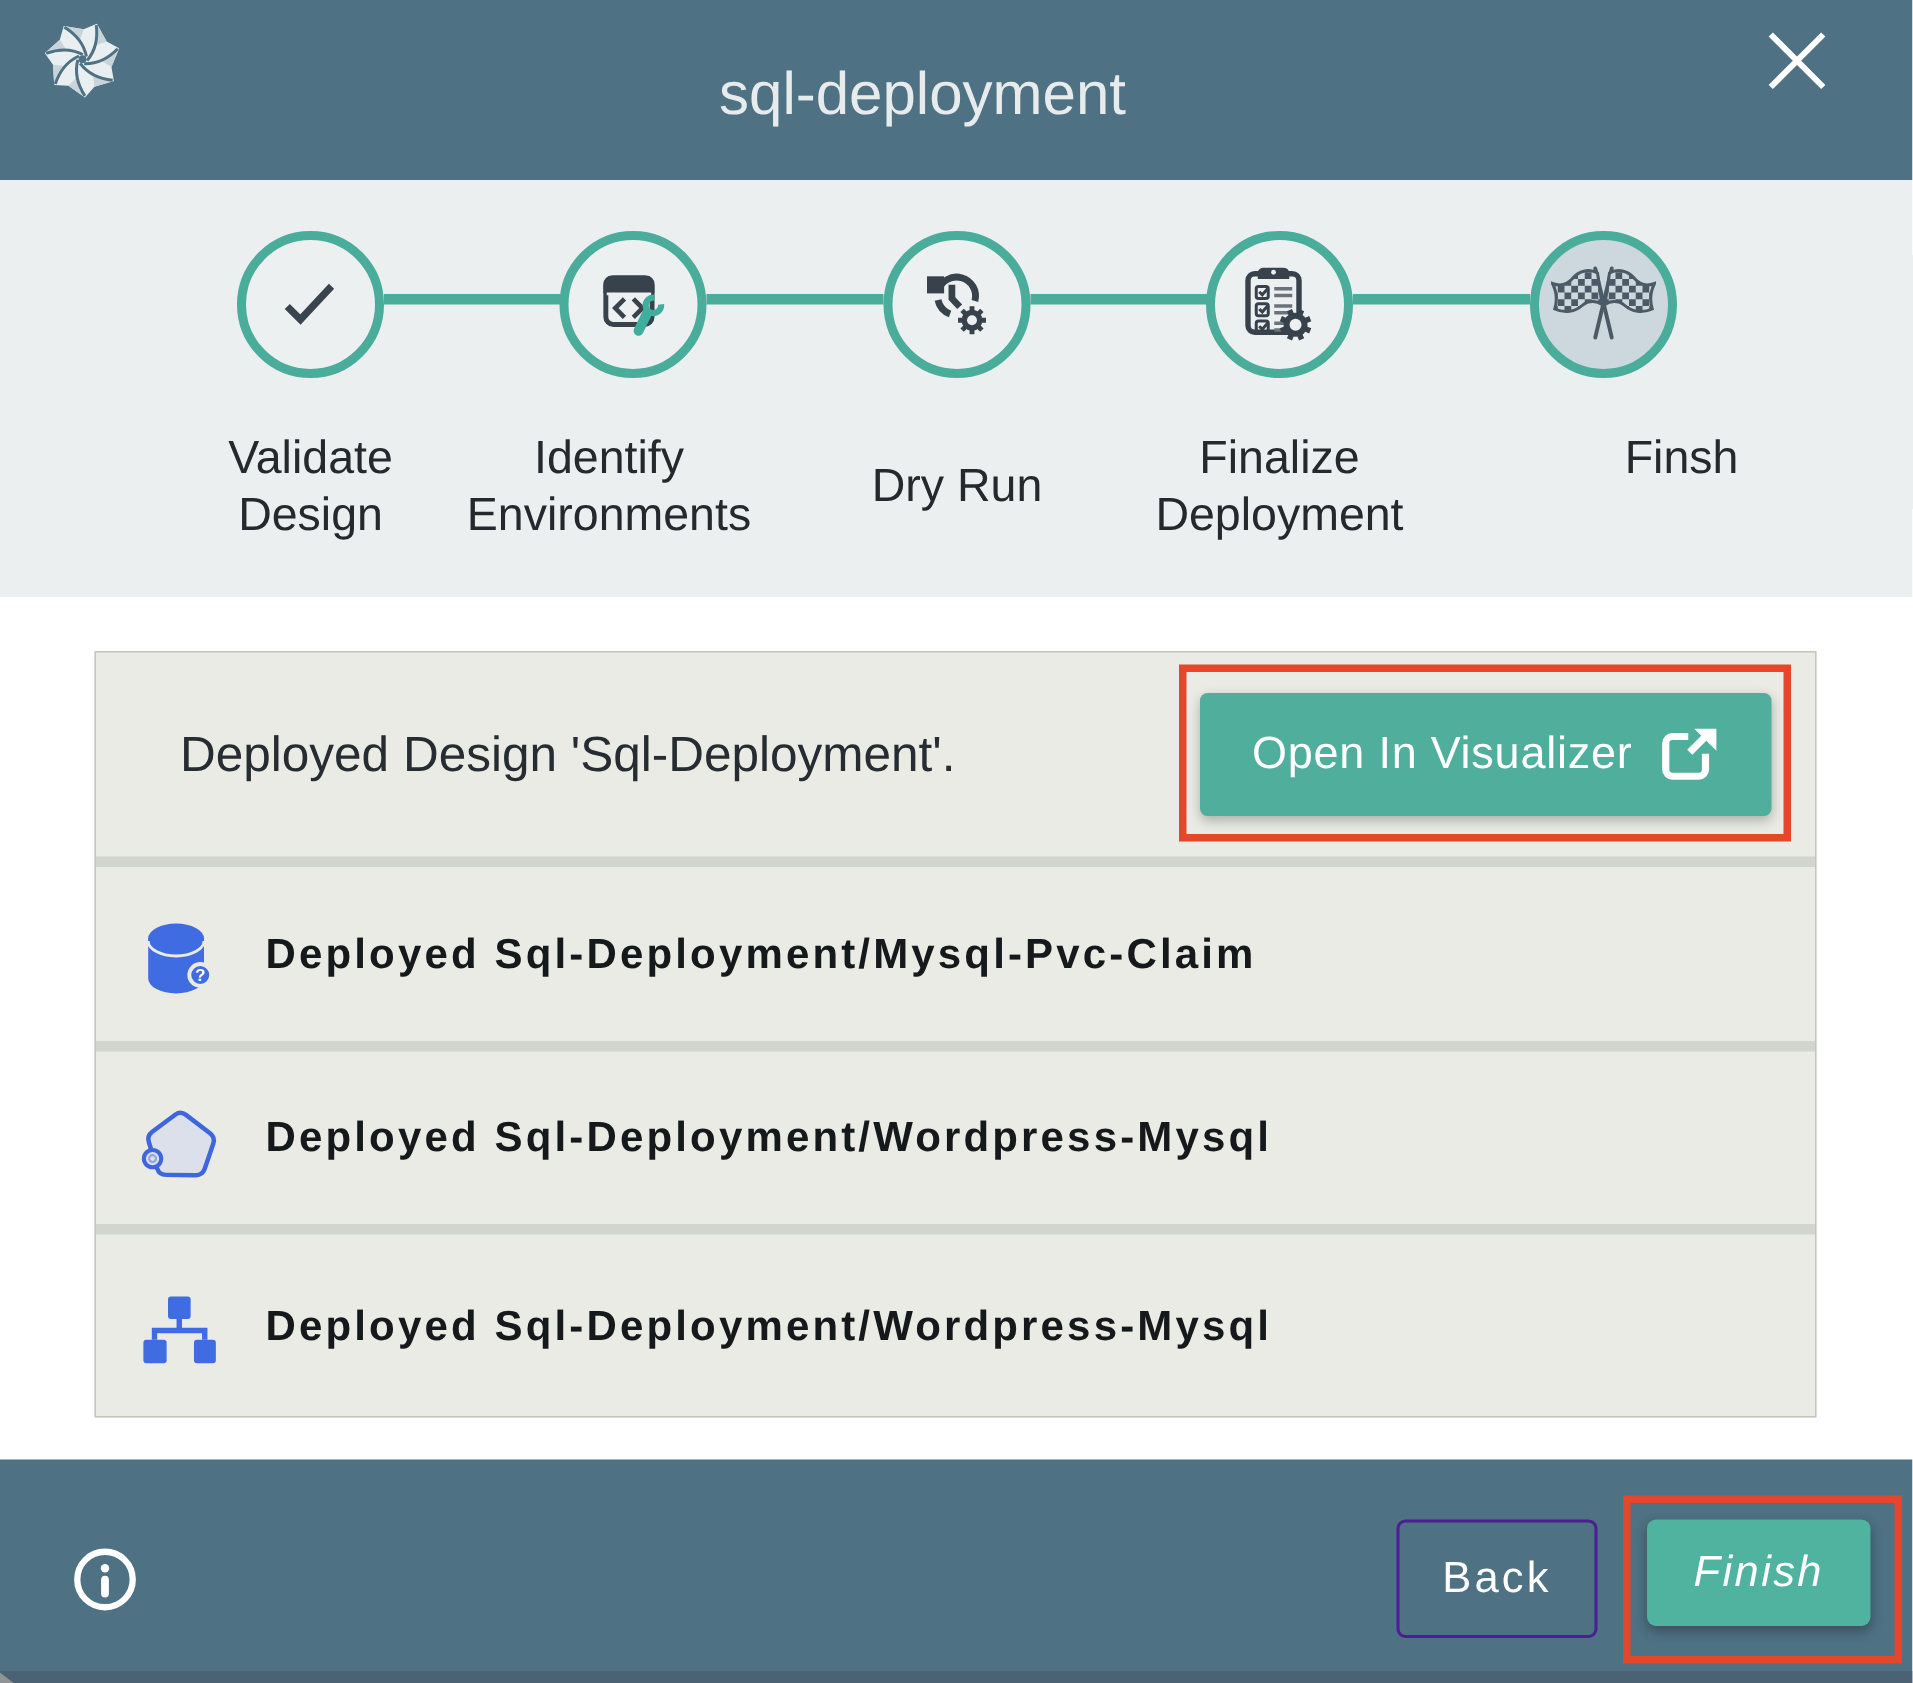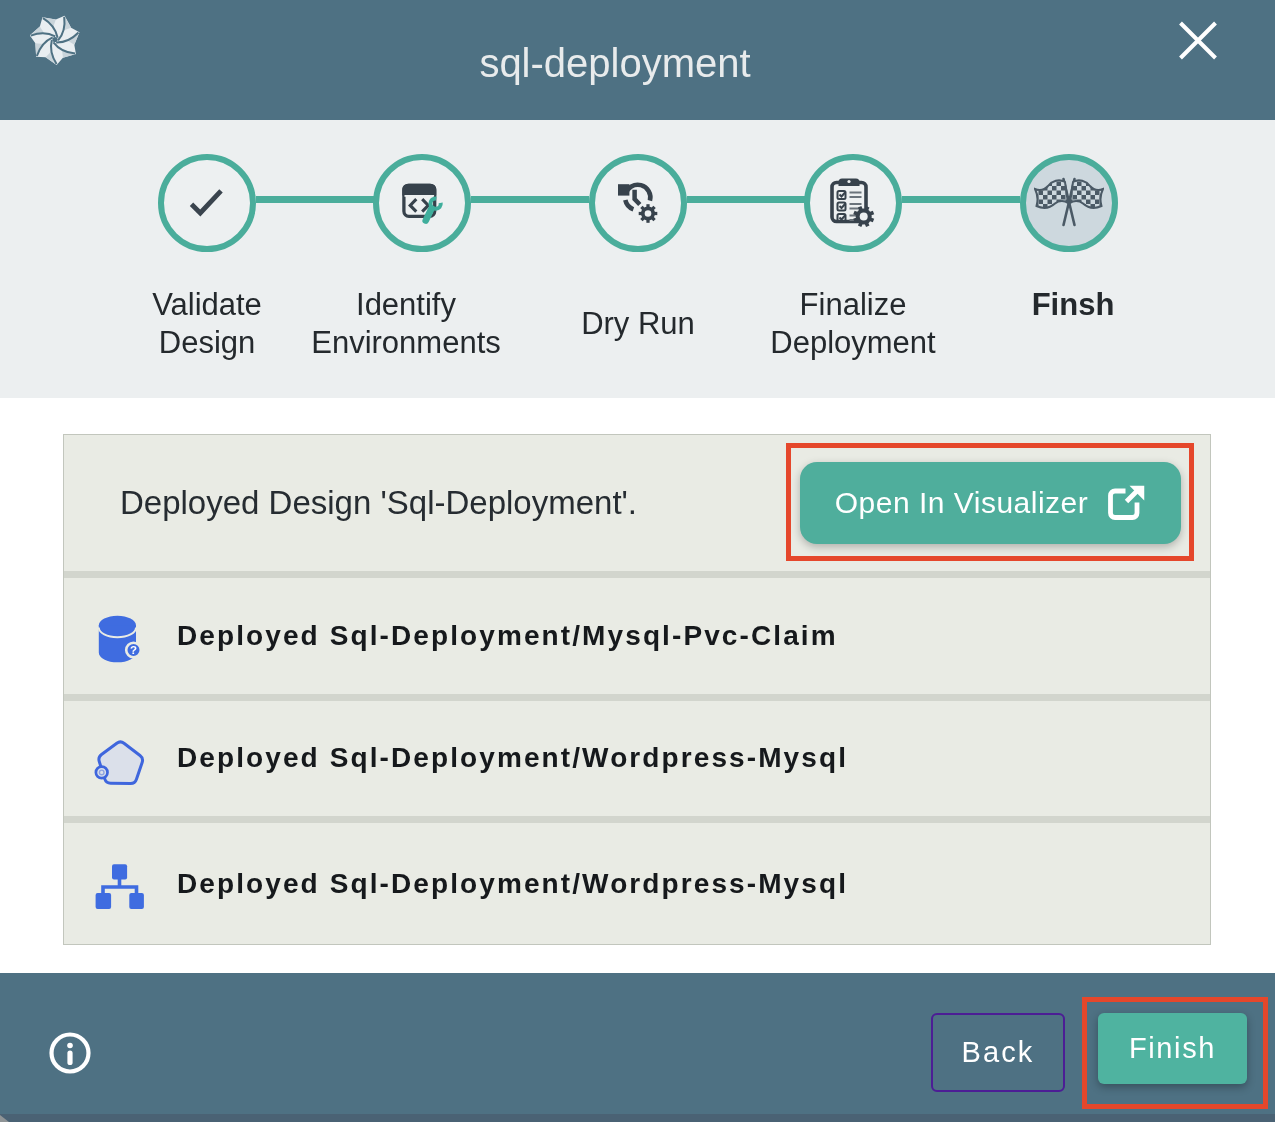--- a/index.html
+++ b/index.html
@@ -19,21 +19,21 @@
   .rowtext{position:absolute;left:177px;top:50%;transform:translateY(-50%);
       font-size:28px;letter-spacing:2.1px;color:#16191c;white-space:nowrap;font-weight:bold;}
   
   #footer{left:0;top:973px;width:1275px;height:149px;background:#4e7183;}
   #bottomstrip{left:0;top:1114px;width:1275px;height:8px;background:#4a6274;}
   #backbtn{left:931px;top:1013px;width:134px;height:79px;border:2px solid #4c1d95;border-radius:6px;
       box-sizing:border-box;display:flex;align-items:center;justify-content:center;
       color:#fff;font-size:29px;letter-spacing:2.1px;}
   #finishbtn{left:1098px;top:1013px;width:149px;height:71px;background:#4fb3a0;border-radius:6px;
       display:flex;align-items:center;justify-content:center;color:#fff;font-size:29px;letter-spacing:1.6px;
-      box-shadow:0 3px 8px rgba(0,0,0,.3);}
+      box-shadow:0 3px 8px rgba(0,0,0,.3);font-style:italic;}
   .redrect{position:absolute;border:5px solid #e5472b;box-sizing:border-box;}
 </style>
 </head>
 <body>
 <div class="abs" id="header"></div>
 <div class="abs" id="title">sql-deployment</div>
 
 <svg class="abs" id="logo" style="left:30px;top:13px" width="50" height="53" viewBox="0 0 50 53">
   <path d="M34.55 2.86 L41.12 14.66 L49.44 19.23 L44.31 31.72 L45.92 41.07 L32.95 44.85 L26.65 51.95 L15.61 44.16 L6.14 43.66 L5.34 30.17 L-0.18 22.45 L9.87 13.42 L12.47 4.29 L25.80 6.52 Z" fill="#e9eef1"></path>
   <path d="M34.55 2.86 L41.12 14.66 L33.03 17.58 Z" fill="#c9d4da"></path>
@@ -147,33 +147,33 @@
       <g transform="translate(70,0) scale(-1,1)">
         <use href="#flagL" fill="#cdd8de" stroke="#4b5a66" stroke-width="2"></use>
         <use href="#flagL" fill="url(#chk)"></use>
       </g>
     </svg>
   </div>
   <div class="steplabel" style="left:77px;">Validate<br>Design</div>
   <div class="steplabel" style="left:276px;">Identify<br>Environments</div>
   <div class="steplabel" style="left:508px;margin-top:19px;">Dry Run</div>
   <div class="steplabel" style="left:723px;">Finalize<br>Deployment</div>
-  <div class="steplabel" style="left:943px;font-weight:bold;">Finsh</div>
+  <div class="steplabel" style="left:991px;">Finsh</div>
 </div>
 
 <div class="abs" style="left:63px;top:434px;width:1148px;height:511px;background:#e9ebe4;border:1px solid #c2c6bd;box-sizing:border-box;"></div>
 <div class="abs" style="left:64px;top:571px;width:1146px;height:7px;background:#d2d5cd;"></div>
 <div class="abs" style="left:64px;top:694px;width:1146px;height:7px;background:#d2d5cd;"></div>
 <div class="abs" style="left:64px;top:816px;width:1146px;height:7px;background:#d2d5cd;"></div>
 
 <div class="abs" style="left:96px;top:434px;height:137px;display:flex;align-items:center;
      font-size:33px;color:#262c31;margin-left:24px;">Deployed Design 'Sql-Deployment'.</div>
 
 <div class="abs" id="openbtn" style="left:800px;top:462px;width:381px;height:82px;background:#4fae9c;
-     border-radius:17px;display:flex;align-items:center;justify-content:center;gap:18px;
+     border-radius:5px;display:flex;align-items:center;justify-content:center;gap:18px;
      color:#fff;font-size:30px;letter-spacing:0.5px;box-shadow:0 3px 8px rgba(0,0,0,.25);">
   <span>Open In Visualizer</span>
   <svg width="40" height="37" viewBox="0 0 40 37">
     <path d="M19.5 6 H9 a4.5 4.5 0 0 0 -4.5 4.5 V28 a4.5 4.5 0 0 0 4.5 4.5 H26.5 a4.5 4.5 0 0 0 4.5 -4.5 V17.5" fill="none" stroke="#fff" stroke-width="4.8"></path>
     <path d="M20.5 16.5 L34 3" stroke="#fff" stroke-width="4.8"></path>
     <path d="M23.5 0.75 h14.75 v14.75 z" fill="#fff"></path>
   </svg>
 </div>
 <div class="redrect" style="left:786px;top:443px;width:408px;height:118px;"></div>
 

